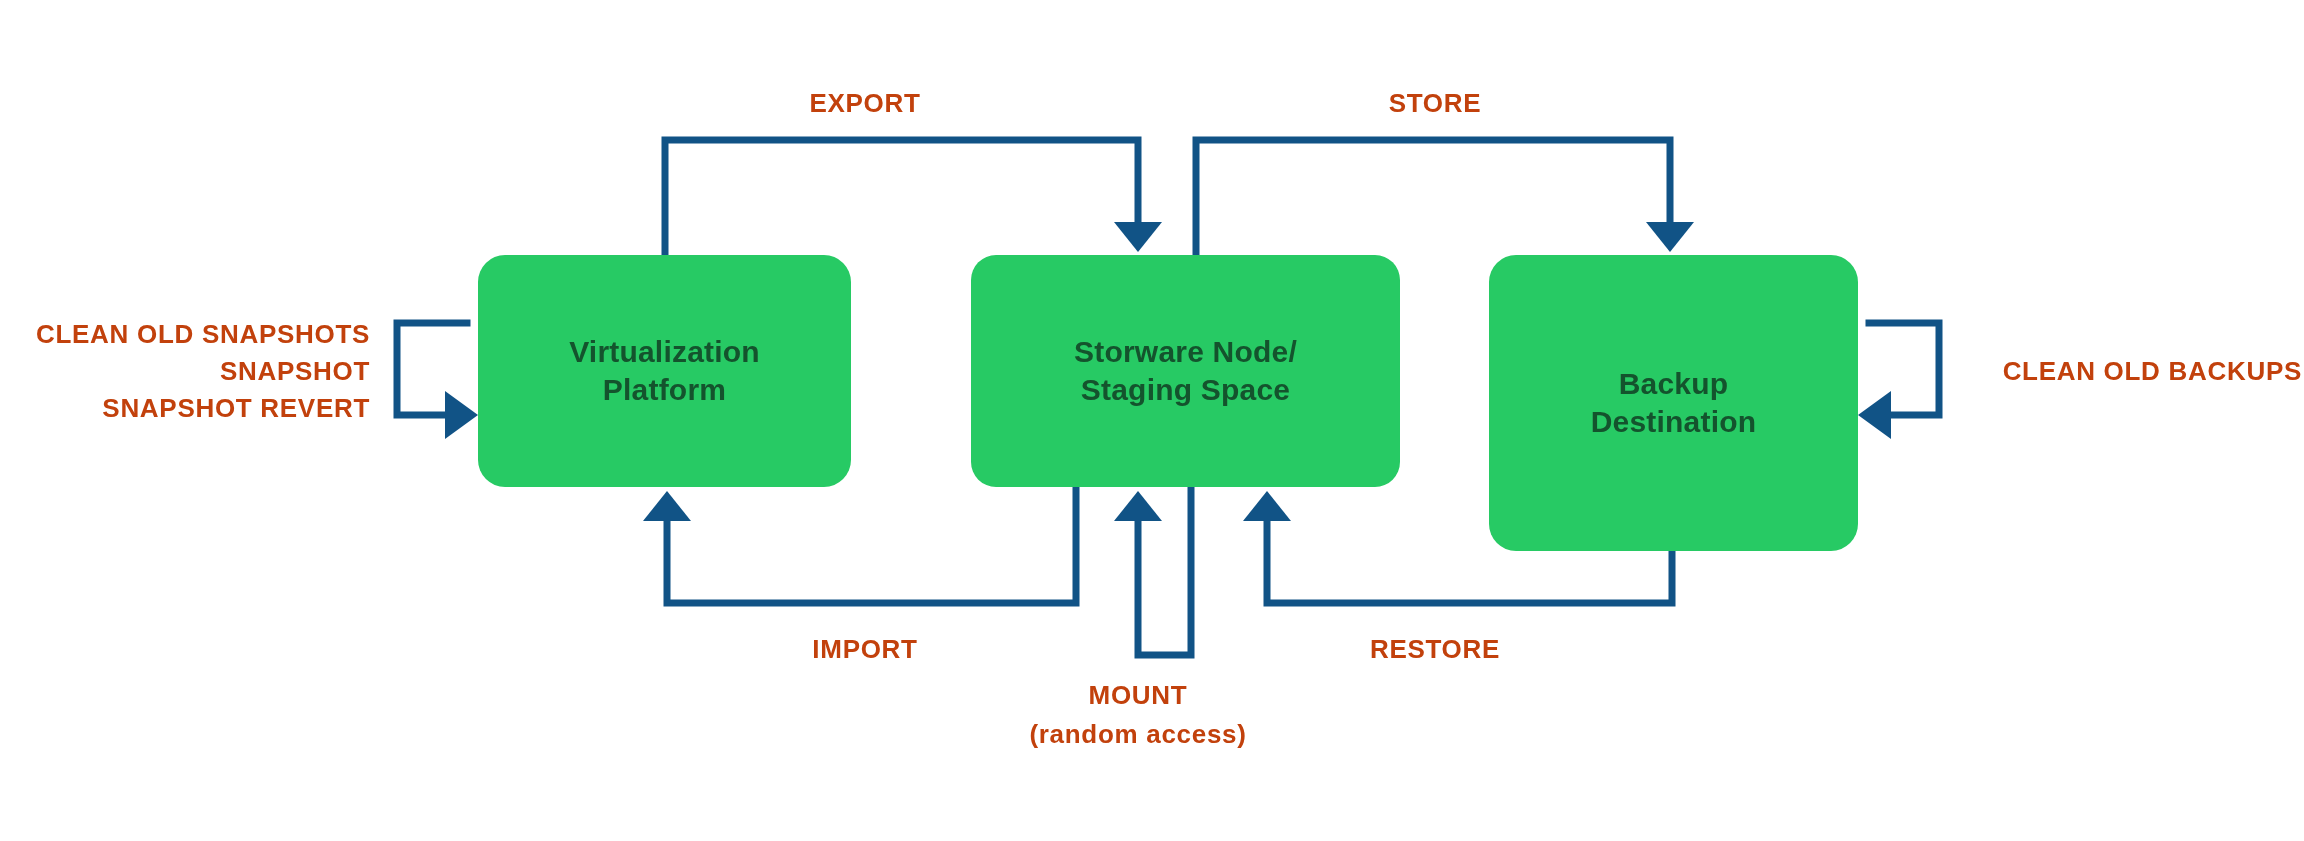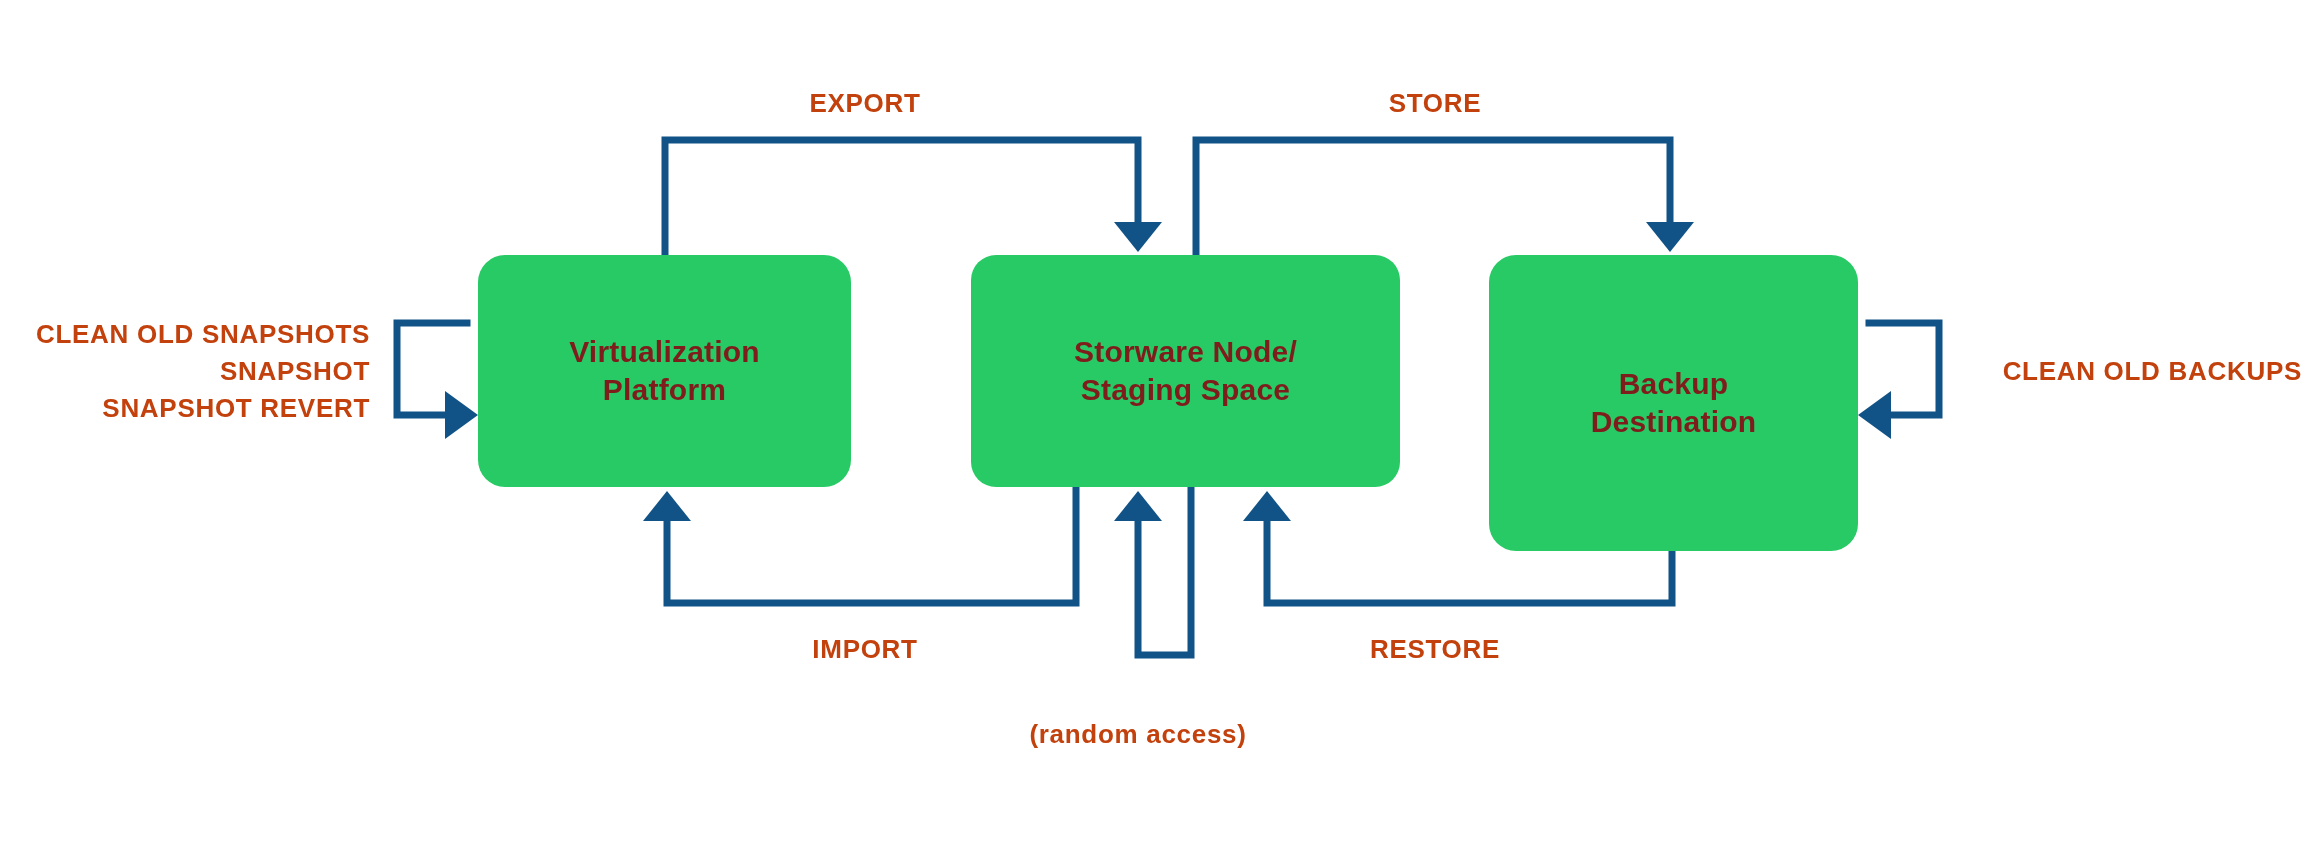--- a/index.html
+++ b/index.html
@@ -26,21 +26,21 @@
     width: 2304px;
     height: 841px;
   }
   .node-box {
     position: absolute;
     border-radius: 27px;
     display: flex;
     align-items: center;
     justify-content: center;
     text-align: center;
-    color: #7f1d1d;
+    color: #14532d;
     font-weight: bold;
     font-size: 30px;
     line-height: 1.28;
     letter-spacing: 0.2px;
     box-sizing: border-box;
     padding: 10px 18px;
   }
   .node-label {
     white-space: pre-line;
     display: block;
@@ -115,20 +115,21 @@
     <span class="node-label">Backup
 Destination</span>
   </div>
 
   <div class="edge-label center" style="left:735px; top:85px; width:260px;">EXPORT</div>
 
   <div class="edge-label center" style="left:1305px; top:85px; width:260px;">STORE</div>
 
   <div class="edge-label center" style="left:735px; top:631px; width:260px;">IMPORT</div>
 
+  <div class="edge-label center" style="left:1008px; top:677px; width:260px;">MOUNT</div>
 
   <div class="edge-label center" style="left:1008px; top:716px; width:260px;">(random access)</div>
 
   <div class="edge-label center" style="left:1305px; top:631px; width:260px;">RESTORE</div>
 
   <div class="edge-label right" style="left:0px; top:316px; width:358px;">CLEAN OLD SNAPSHOTS
 SNAPSHOT
 SNAPSHOT REVERT</div>
 
   <div class="edge-label left" style="left:1982px; top:353px; width:320px;">CLEAN OLD BACKUPS</div>

